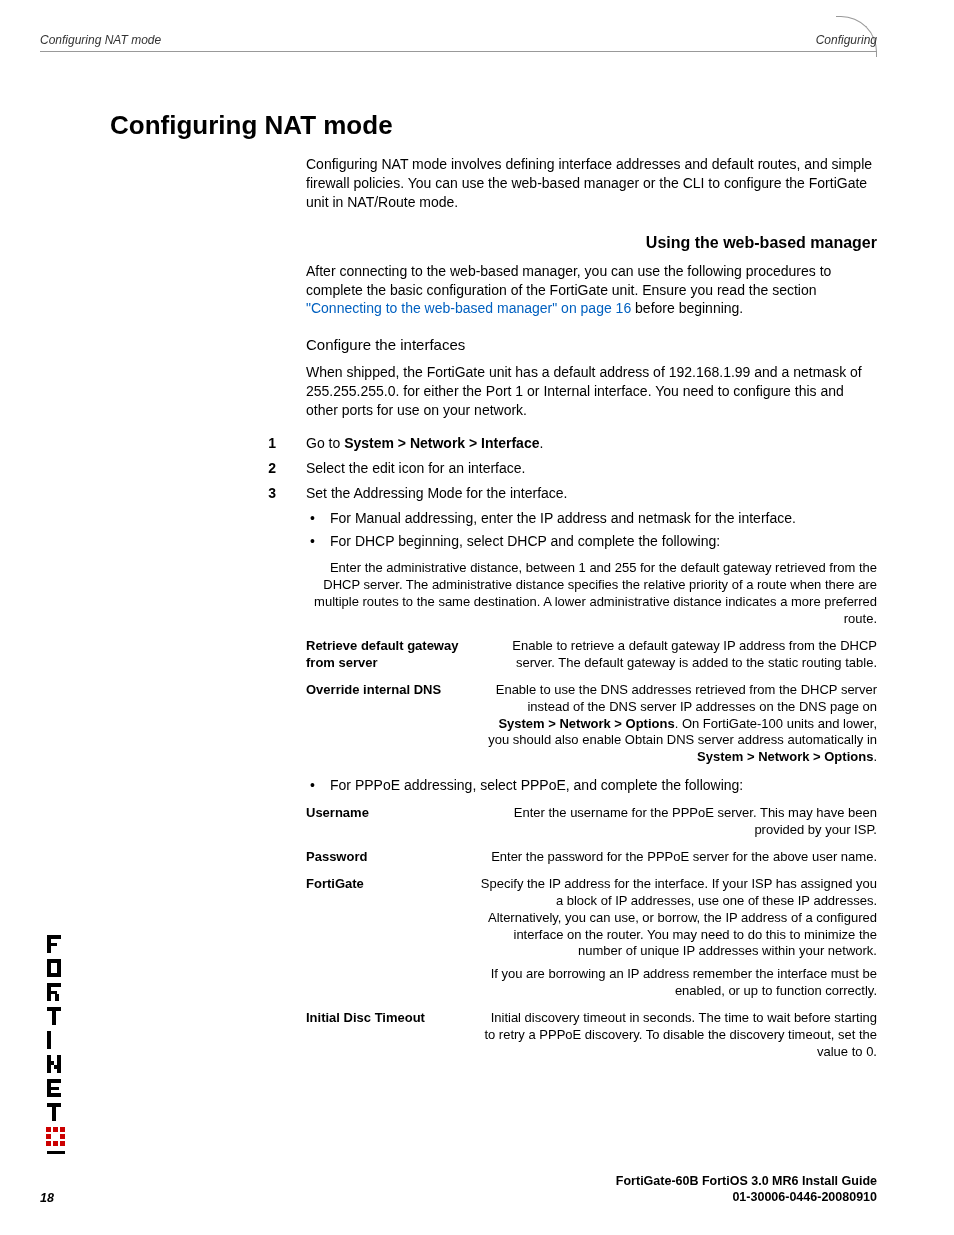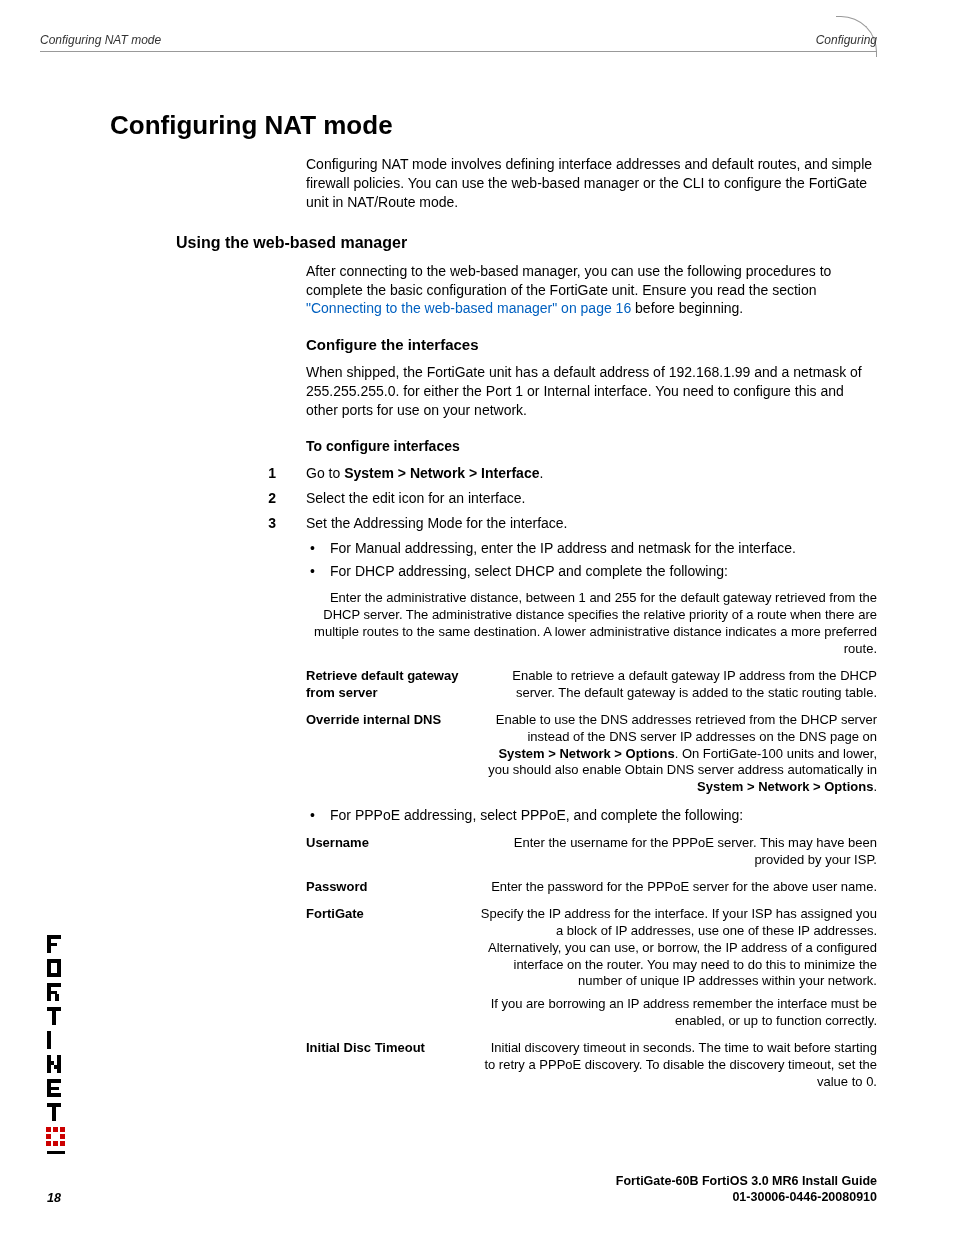--- a/index.html
+++ b/index.html
@@ -62,24 +62,25 @@
     margin-left: 196px;
     font-size: 14px;
     line-height: 1.35;
   }
   .para { margin-bottom: 14px; }
 
   h2 {
     font-size: 16px;
     font-weight: bold;
     margin: 22px 0 10px 66px;
+    text-align: right;
   }
   h3 {
     font-size: 15px;
-    font-weight: bold;
+    font-weight: normal;
     margin: 18px 0 10px 196px;
   }
   h4.proc {
     font-size: 14px;
     font-weight: bold;
     margin: 18px 0 10px 196px;
   }
   .link {
     color: #0060c0;
   }
@@ -148,21 +149,21 @@
     right: 40px;
   }
   .footer-text {
     text-align: right;
     font-size: 12.5px;
     line-height: 1.3;
   }
   .footer-text span { font-weight: bold; }
   .footer-pn {
     position: absolute;
-    left: 7px;
+    left: 0;
     bottom: 0;
     font-weight: bold;
     font-style: italic;
     font-size: 12.5px;
   }
 
   .side-logo {
     position: absolute;
     left: 44px;
     bottom: 80px;
@@ -186,21 +187,20 @@
     <div class="body-indent para">Configuring NAT mode involves defining interface addresses and default routes, and simple firewall policies. You can use the web-based manager or the CLI to configure the FortiGate unit in NAT/Route mode.</div>
 
     <h2>Using the web-based manager</h2>
     <div class="body-indent para">
       <span>After connecting to the web-based manager, you can use the following procedures to complete the basic configuration of the FortiGate unit. Ensure you read the section </span><span class="link">"Connecting to the web-based manager" on page 16</span><span> before beginning.</span>
     </div>
 
     <h3>Configure the interfaces</h3>
     <div class="body-indent para">When shipped, the FortiGate unit has a default address of 192.168.1.99 and a netmask of 255.255.255.0. for either the Port 1 or Internal interface. You need to configure this and other ports for use on your network.</div>
 
-    <h4 class="proc">To configure interfaces</h4>
 
     <div class="step-row">
       <div class="step-num">1</div>
       <div class="step-text">
         <span>Go to </span><b>System &gt; Network &gt; Interface</b><span>.</span>
       </div>
     </div>
     <div class="step-row">
       <div class="step-num">2</div>
       <div class="step-text">Select the edit icon for an interface.</div>
@@ -210,21 +210,21 @@
       <div class="step-text">Set the Addressing Mode for the interface.</div>
     </div>
 
     <div class="sub-bullets">
       <div class="row">
         <div class="dot">•</div>
         <div>For Manual addressing, enter the IP address and netmask for the interface.</div>
       </div>
       <div class="row">
         <div class="dot">•</div>
-        <div>For DHCP addressing, select DHCP and complete the following:</div>
+        <div>For DHCP beginning, select DHCP and complete the following:</div>
       </div>
     </div>
 
     <div class="param-table">
       <div class="trow">
         <div class="tr">Enter the administrative distance, between 1 and 255 for the default gateway retrieved from the DHCP server. The administrative distance specifies the relative priority of a route when there are multiple routes to the same destination. A lower administrative distance indicates a more preferred route.</div>
       </div>
       <div class="trow">
         <div class="tl">Retrieve default gateway from server</div>
         <div class="tr">Enable to retrieve a default gateway IP address from the DHCP server. The default gateway is added to the static routing table.</div>

